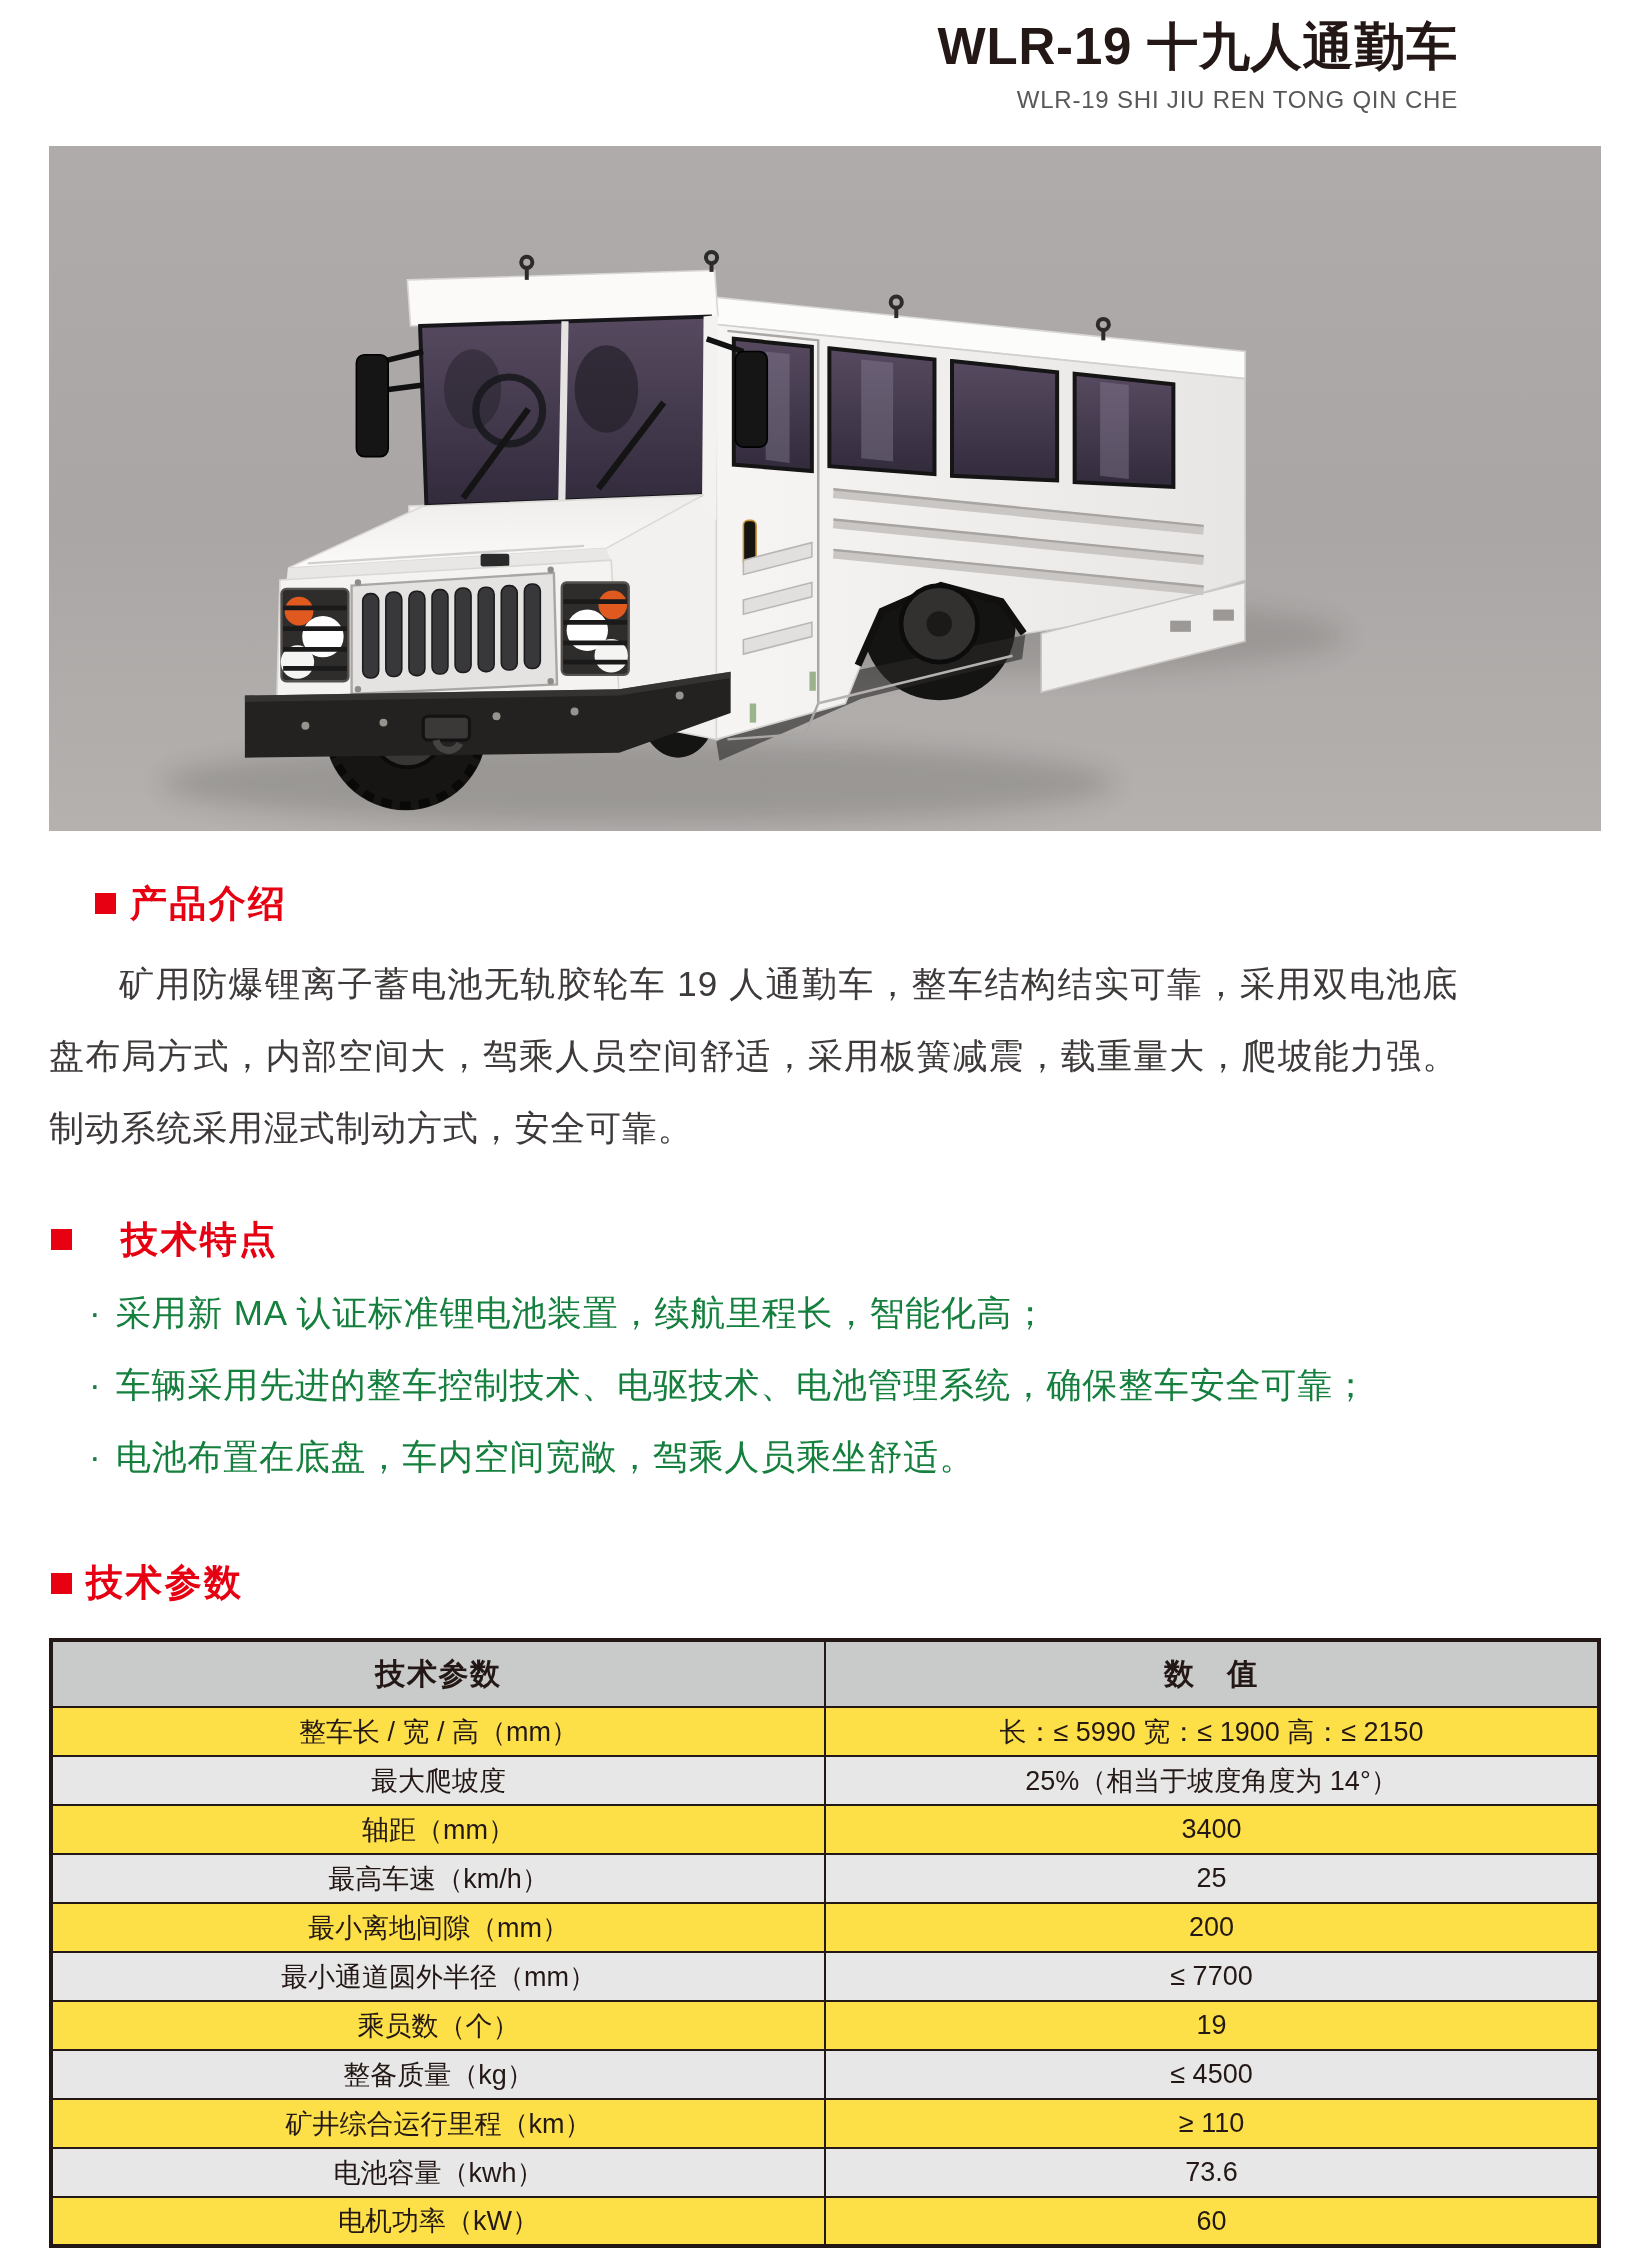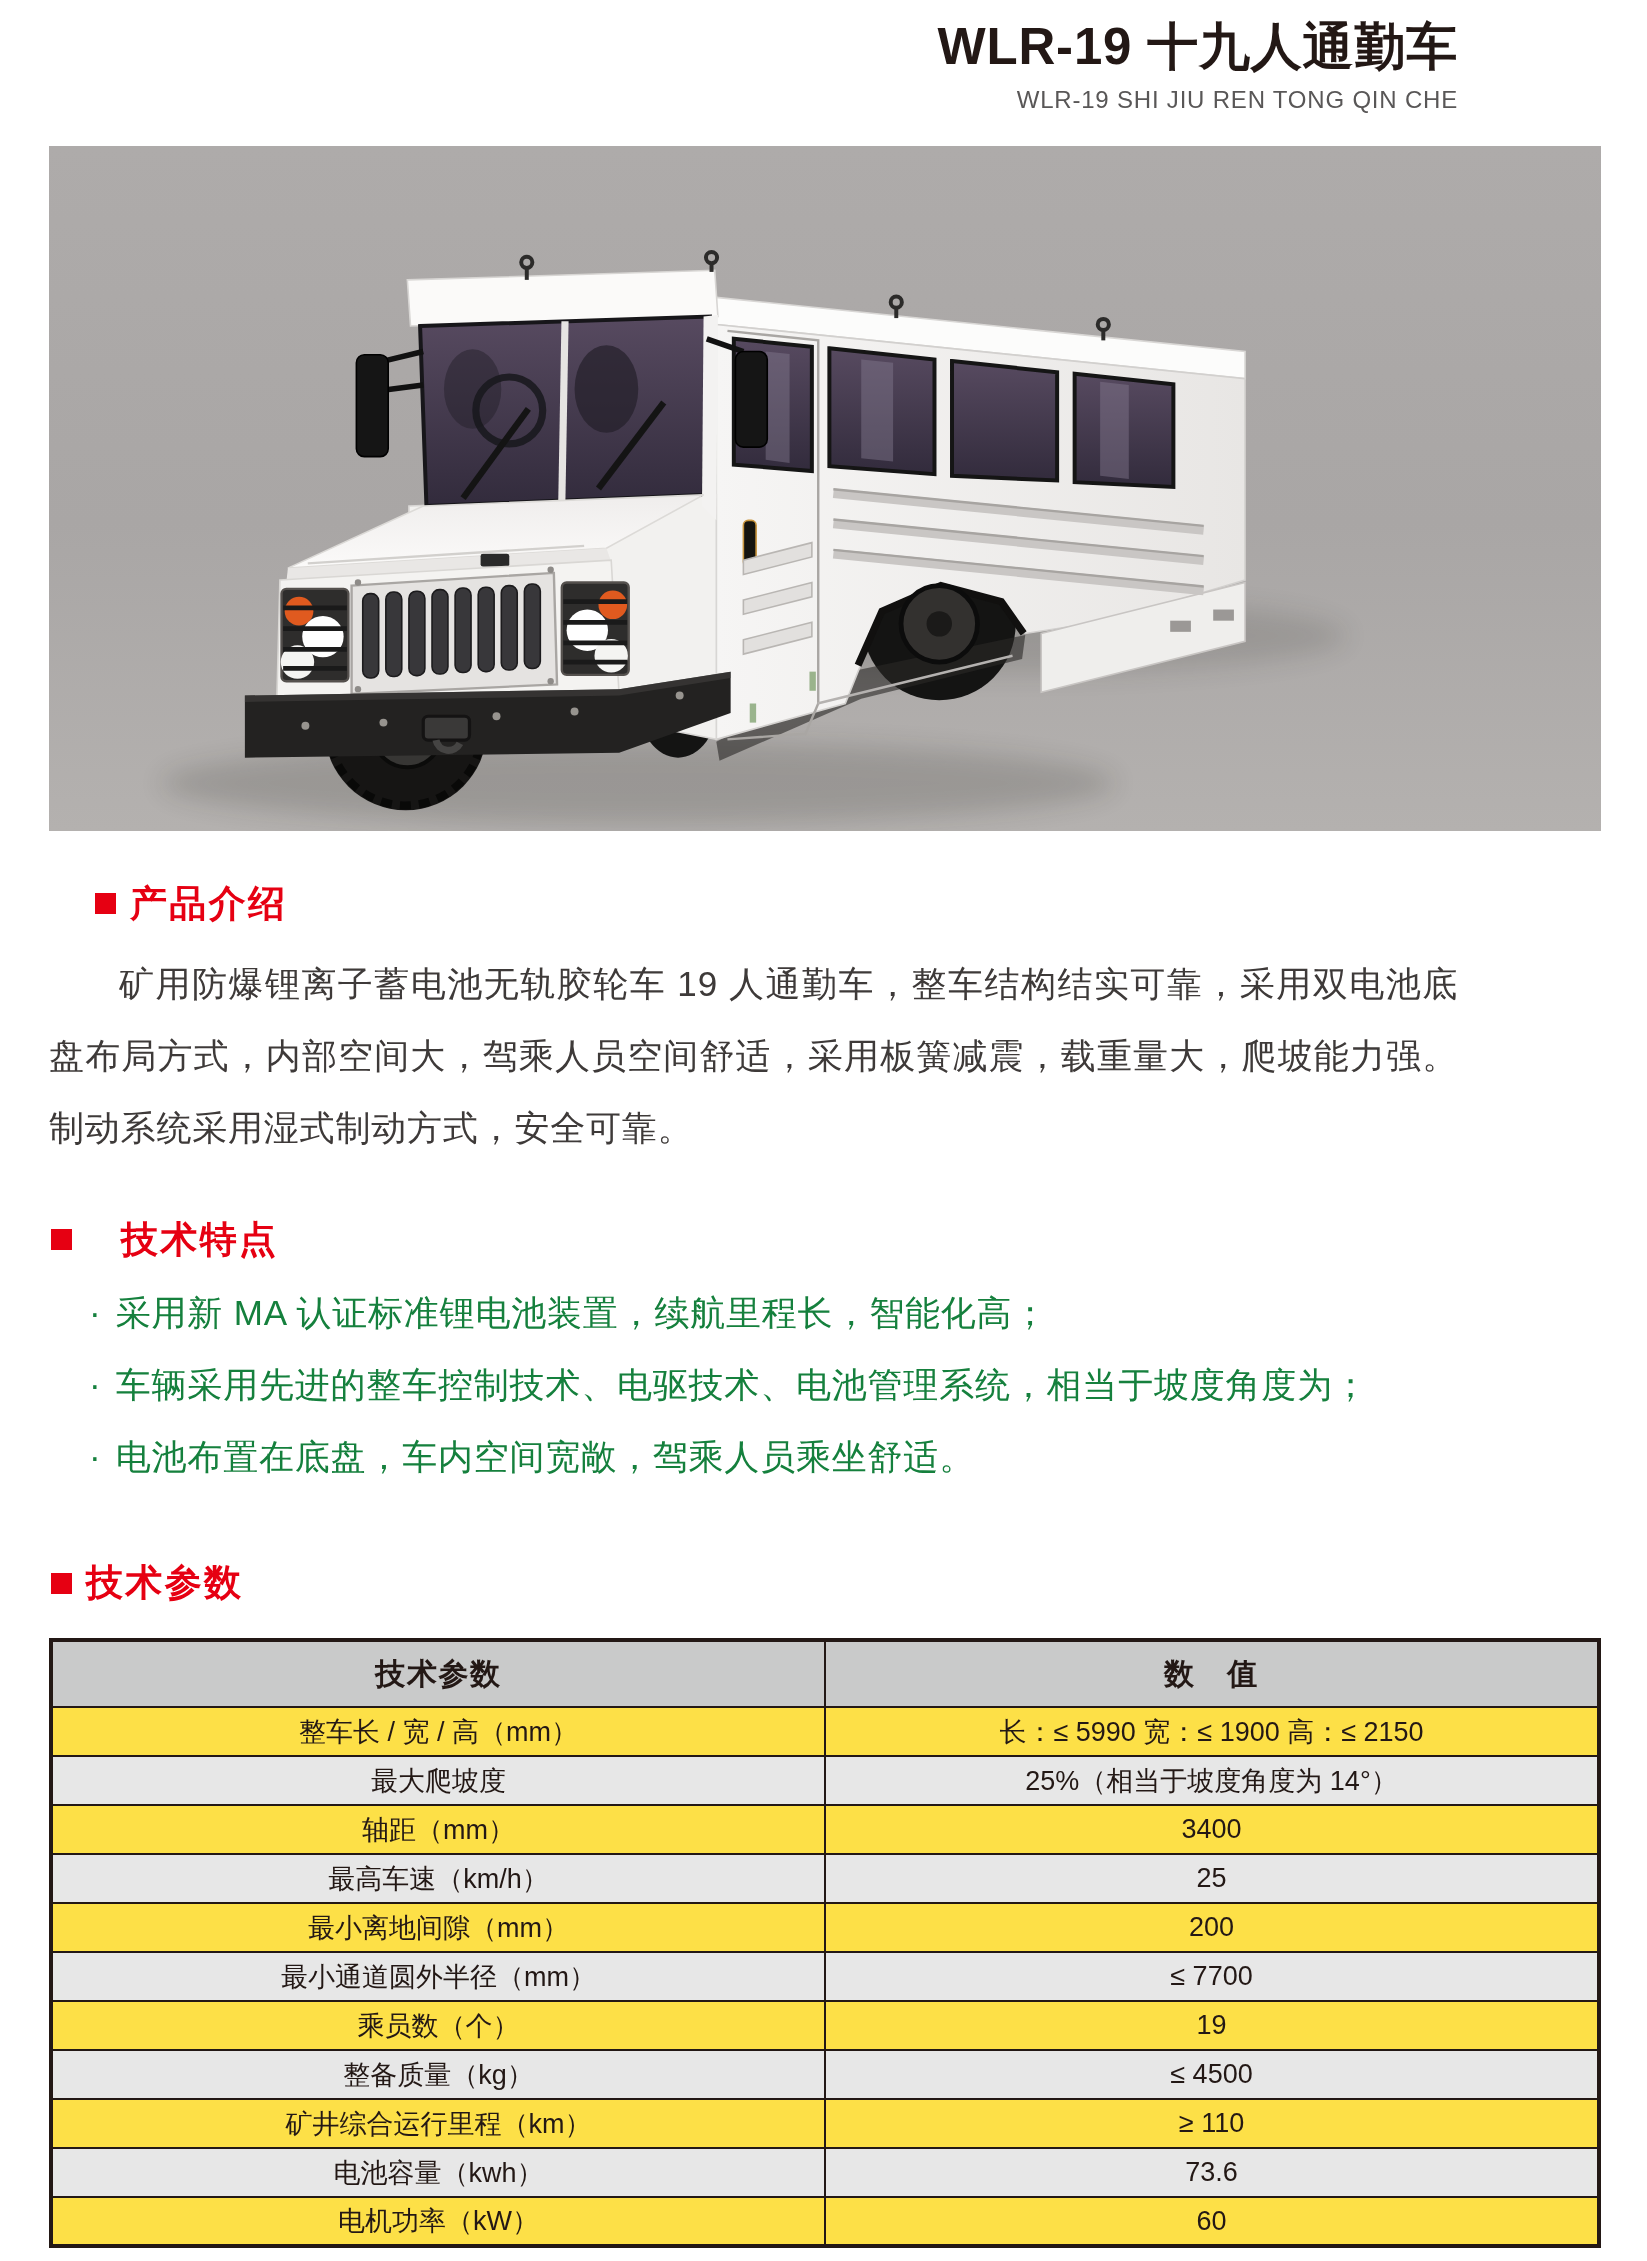--- a/index.html
+++ b/index.html
@@ -267,21 +267,21 @@
 
   <div class="section-heading features-heading">
     <span class="sq"></span>
     <span class="txt">技术特点</span>
   </div>
   <div class="features-list">
     <div class="feature-item">
       <span class="dot">·</span><span>采用新 MA 认证标准锂电池装置，续航里程长，智能化高；</span>
     </div>
     <div class="feature-item">
-      <span class="dot">·</span><span>车辆采用先进的整车控制技术、电驱技术、电池管理系统，相当于坡度角度为；</span>
+      <span class="dot">·</span><span>车辆采用先进的整车控制技术、电驱技术、电池管理系统，确保整车安全可靠；</span>
     </div>
     <div class="feature-item">
       <span class="dot">·</span><span>电池布置在底盘，车内空间宽敞，驾乘人员乘坐舒适。</span>
     </div>
   </div>
 
   <div class="section-heading specs-heading">
     <span class="sq"></span>
     <span class="txt">技术参数</span>
   </div>

